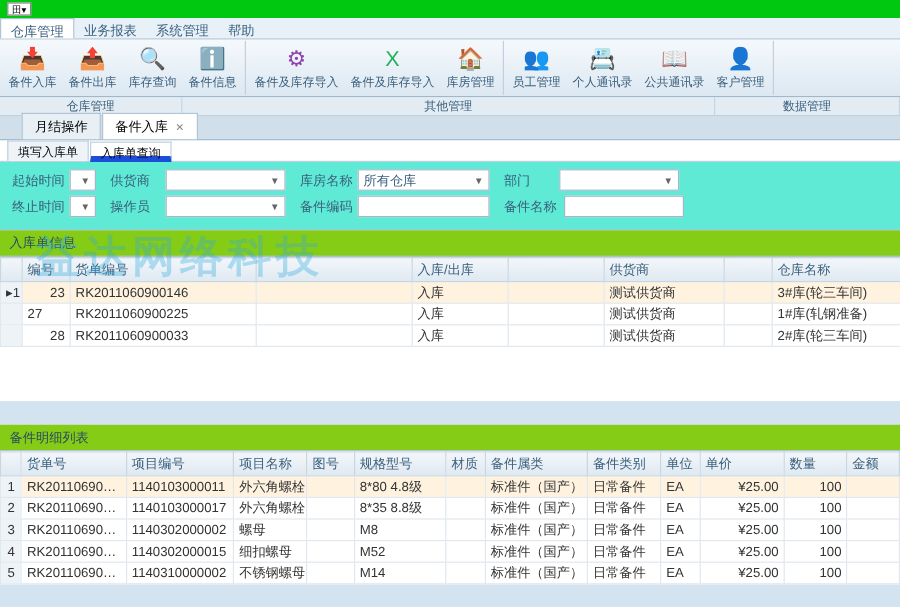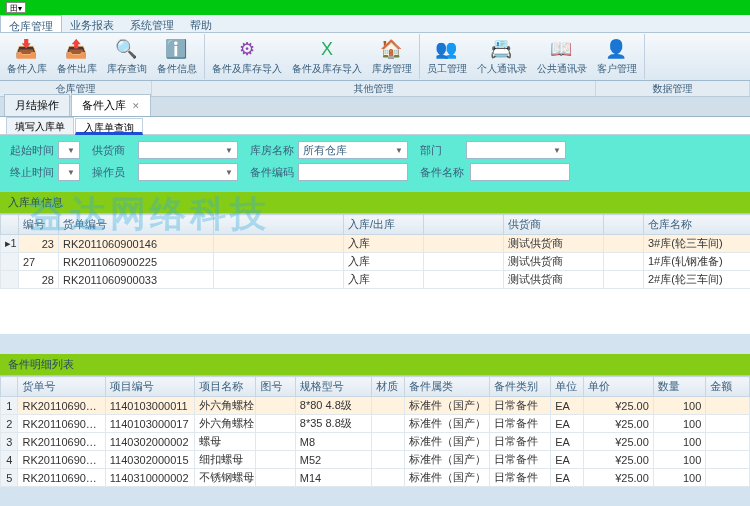--- a/index.html
+++ b/index.html
@@ -10,27 +10,27 @@
 .menu-item{padding:3px 8px;font-size:11px;color:#3a5f7d;cursor:pointer}
 .menu-item.active{background:#fff;border:1px solid #b0c4d4;border-bottom:none}
 .ribbon{background:linear-gradient(#f5f9fc,#dce8f2);height:48px;display:flex;border-bottom:1px solid #a0b8cc;padding:1px 0}
 .rib-group{display:flex;flex-direction:column;border-right:1px solid #c0d0de;padding:0 2px}
 .rib-row{display:flex;flex:1}
 .rib-btn{display:flex;flex-direction:column;align-items:center;justify-content:center;padding:1px 5px;cursor:pointer;min-width:40px}
 .rib-icon{width:24px;height:24px;display:flex;align-items:center;justify-content:center;font-size:18px}
 .rib-label{font-size:10px;color:#3a5f7d;white-space:nowrap;margin-top:1px}
 .sub-ribbon{background:#e4ecf3;height:16px;display:flex;border-bottom:1px solid #b8cad8}
 .sub-group{flex:1;text-align:center;font-size:10px;color:#3a5f7d;border-right:1px solid #c8d6e2;padding-top:1px}
-.tabbar{background:#d0dfe9;height:20px;display:flex;align-items:flex-end;padding-left:4px;border-bottom:1px solid #9bb5c9}
+.tabbar{background:#d0dfe9;height:20px;display:flex;align-items:flex-end;padding-left:18px;border-bottom:1px solid #9bb5c9}
 .tab{padding:3px 10px;font-size:11px;background:#e8f0f6;border:1px solid #b0c4d4;border-bottom:none;margin-right:1px;position:relative}
 .tab.active{background:#fff}
 .tab-close{margin-left:6px;color:#888;font-size:9px}
 .subtab-bar{background:#fff;height:18px;display:flex;border-bottom:1px solid #c0d0de;padding-left:6px}
 .subtab{padding:2px 8px;font-size:10px;border:1px solid #c0d0de;border-bottom:none;margin-right:1px;background:#eef3f7}
-.subtab.active{background:#fff;border-bottom:3px solid #1d4ed8;position:relative;top:1px}
+.subtab.active{background:#fff;border-bottom:5px solid #1d4ed8;position:relative;top:1px}
 .filter-panel{background:#5eead4;padding:6px 10px;border-bottom:1px solid #b0c4d4}
 .filter-row{display:flex;align-items:center;margin-bottom:4px;font-size:11px;color:#3a5f7d}
 .filter-label{margin-right:4px;min-width:42px}
 .filter-input{border:1px solid #a0b8cc;background:#fff;height:18px;padding:0 4px;margin-right:12px;font-size:11px}
 .filter-combo{border:1px solid #a0b8cc;background:#fff;height:18px;padding:0 4px;margin-right:12px;font-size:11px;position:relative;display:inline-flex;align-items:center;justify-content:space-between}
 .filter-combo .arrow{font-size:8px;color:#666;margin-left:4px}
 .section-header{background:#84cc16;padding:3px 8px;font-size:11px;color:#2a4a63;border-bottom:1px solid #b0c4d4}
 .grid{background:#fff;overflow:auto}
 .grid table{border-collapse:collapse;width:100%;table-layout:fixed}
 .grid th{background:linear-gradient(#f2f6fa,#dfe9f1);border:1px solid #c8d6e2;padding:2px 4px;font-weight:normal;font-size:11px;color:#3a5f7d;text-align:left;white-space:nowrap;overflow:hidden}

